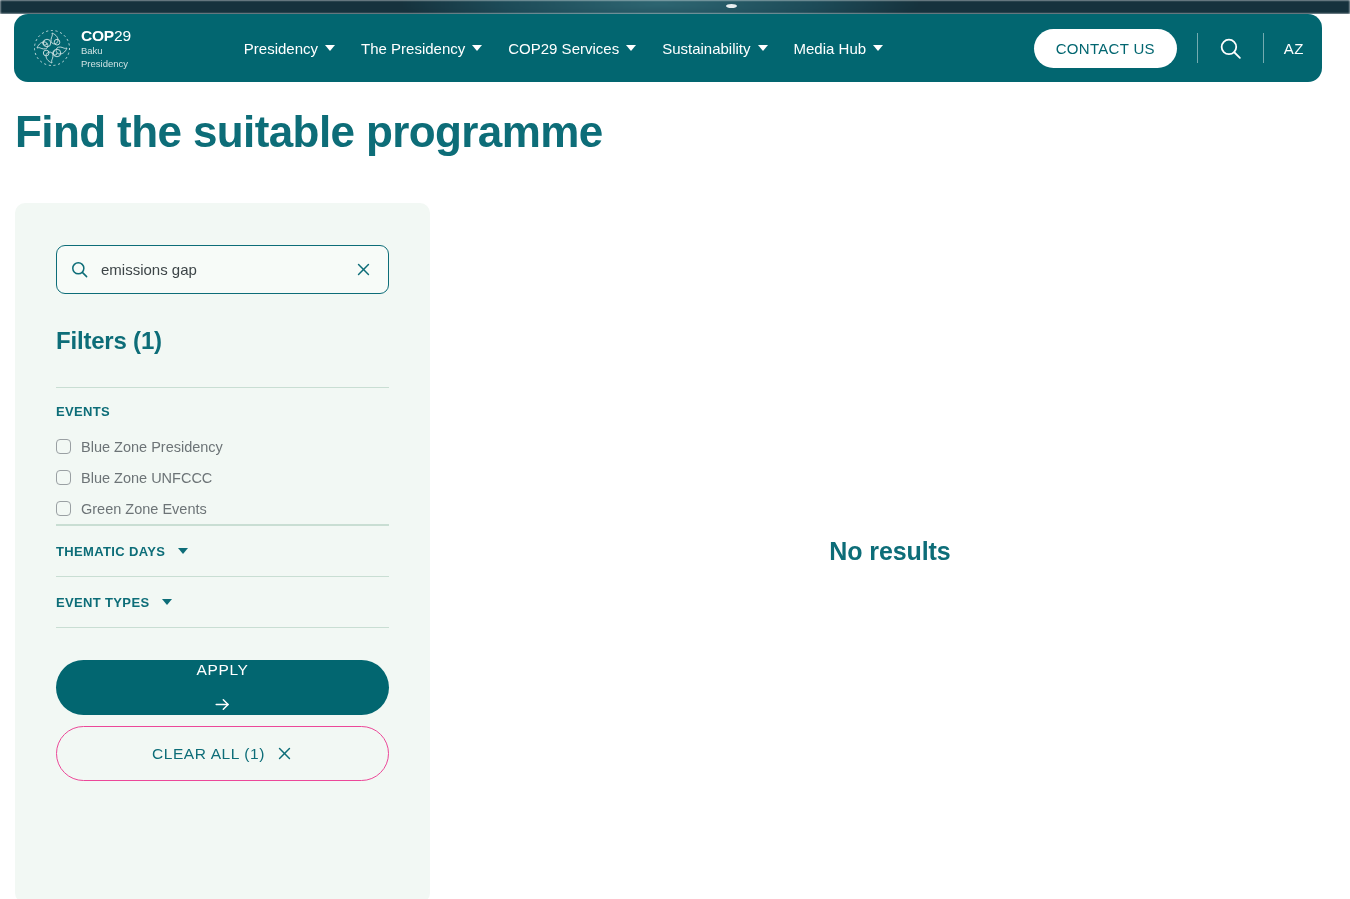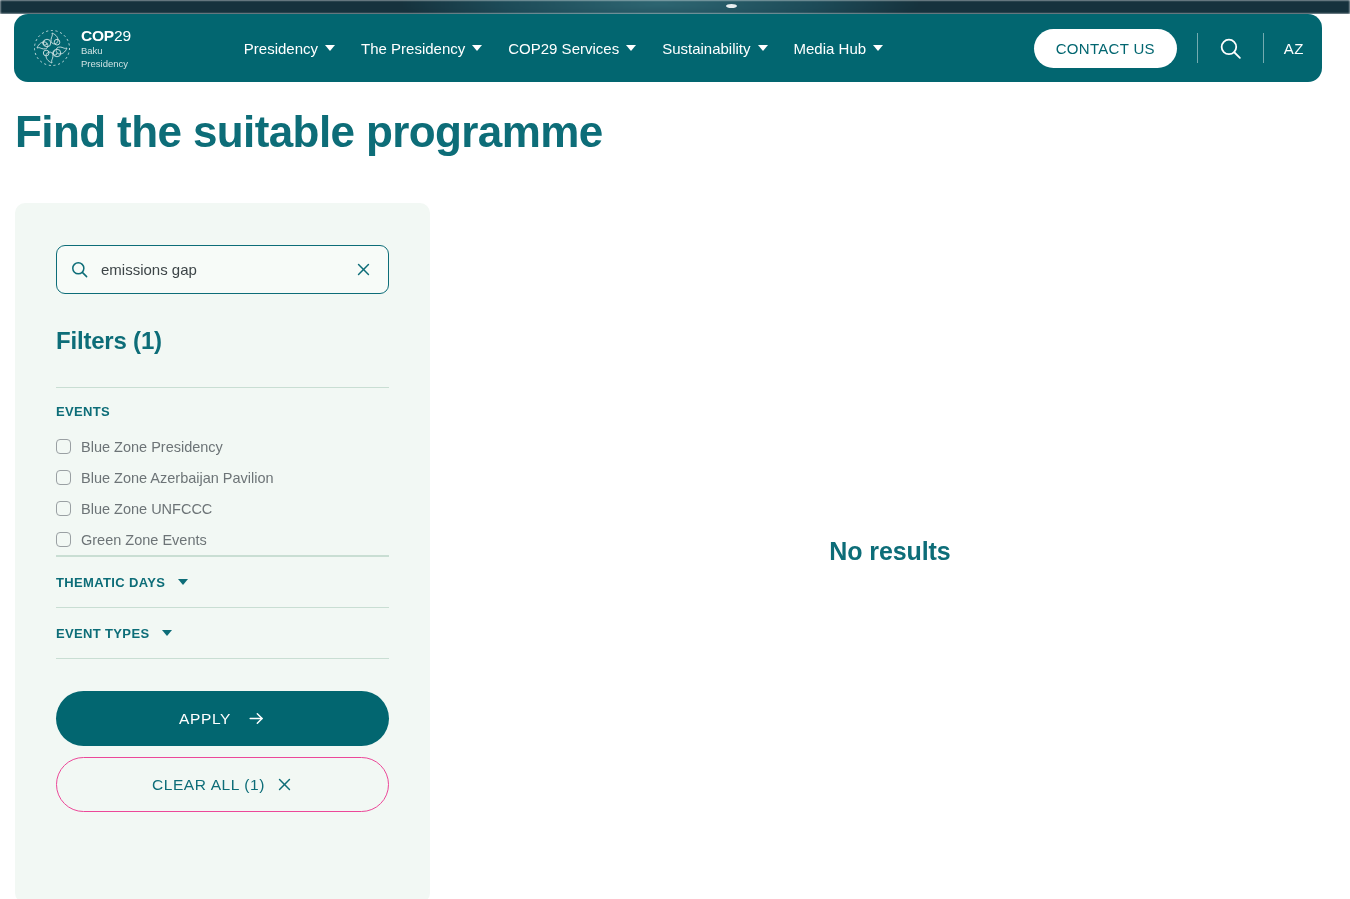--- a/index.html
+++ b/index.html
@@ -243,20 +243,21 @@
     border: none;
     border-radius: 28px;
     font-family: inherit;
     font-size: 15.5px;
     letter-spacing: 0.6px;
     cursor: pointer;
     display: flex;
     align-items: center;
     justify-content: center;
     gap: 16px;
+    flex-direction: column;
   }
   #clear-all-button {
     margin-top: 11px;
     width: 100%;
     height: 55px;
     background: transparent;
     color: #0d6d78;
     border: 1px solid #ec4899;
     border-radius: 28px;
     font-family: inherit;
@@ -382,24 +383,20 @@
   <div id="events-group">
     <div class="hr"></div>
     <span class="group-label">EVENTS</span>
 
     <div class="check-row">
       <span class="check-box"></span>
       <span class="check-label">Blue Zone Presidency</span>
     </div>
     <div class="check-row">
       <span class="check-box"></span>
-      <span class="check-label">Blue Zone Azerbaijan Pavilion</span>
-    </div>
-    <div class="check-row">
-      <span class="check-box"></span>
       <span class="check-label">Blue Zone UNFCCC</span>
     </div>
     <div class="check-row">
       <span class="check-box"></span>
       <span class="check-label">Green Zone Events</span>
     </div>
   </div>
 
   <div class="hr"></div>
 

